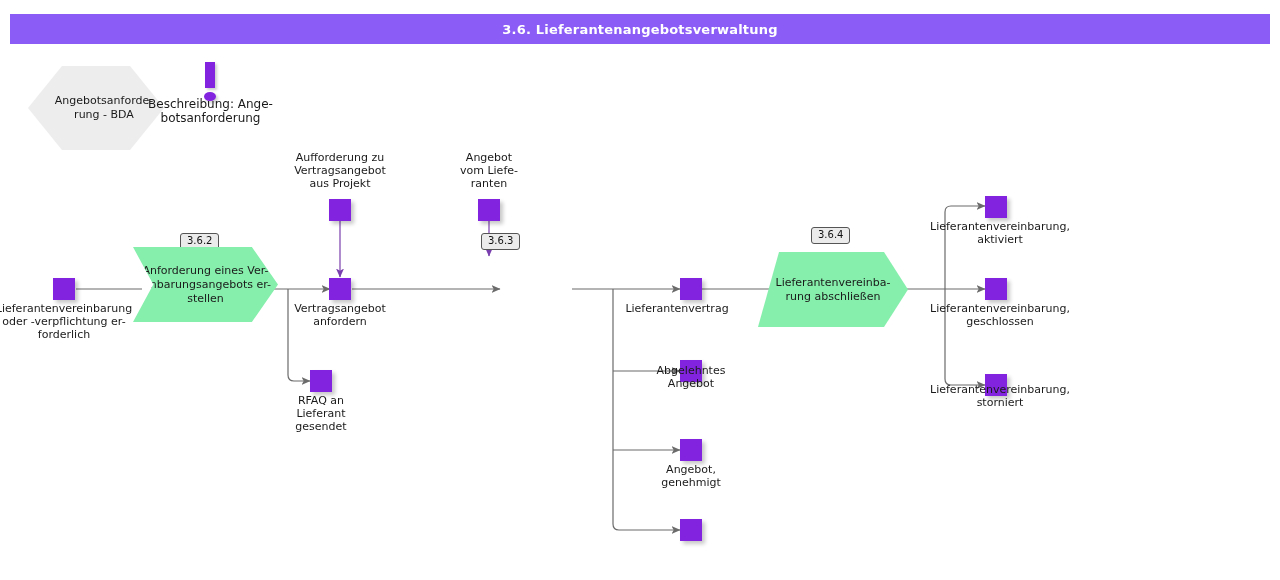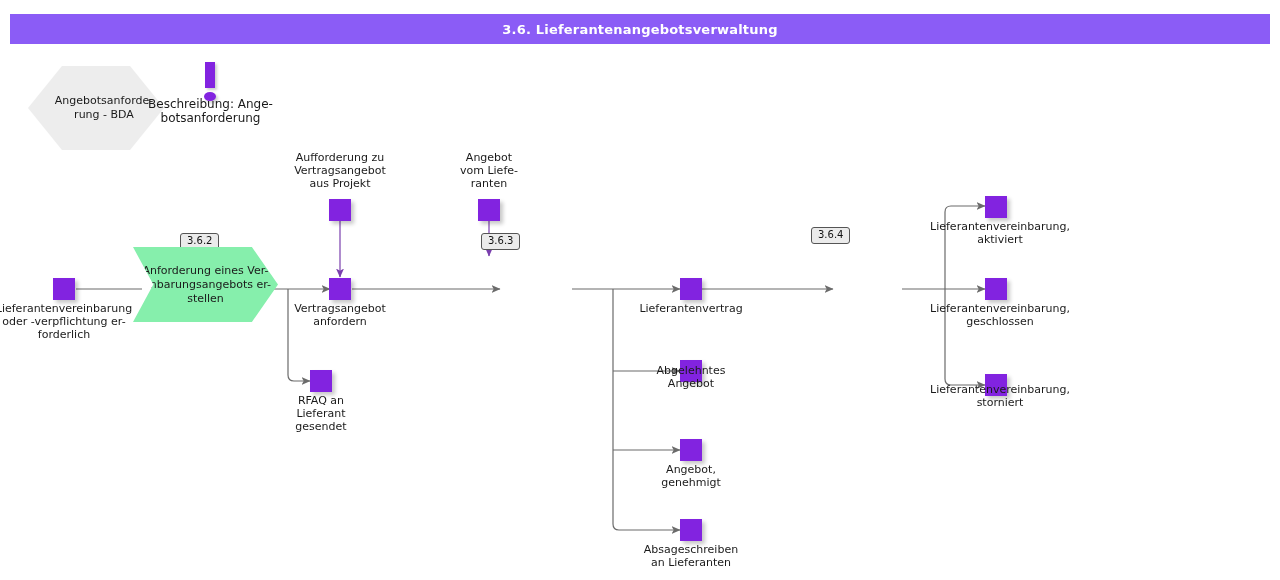--- a/index.html
+++ b/index.html
@@ -218,20 +218,24 @@
   <div class="badge" style="left:180px; top:233px;">3.6.2</div>
   <div class="fn chevron" style="left:133px; top:247px; width:145px; height:75px;">
     <span>Anforderung eines Ver-
 einbarungsangebots er-
 stellen</span>
   </div>
 
   <div class="badge" style="left:481px; top:233px;">3.6.3</div>
 
   <div class="badge" style="left:811px; top:227px;">3.6.4</div>
+  <div class="fn para" style="left:758px; top:252px; width:150px; height:75px;">
+    <span>Lieferantenvereinba-
+rung abschließen</span>
+  </div>
 
   <div class="evt" style="left:53px; top:278px;"></div>
   <div class="evt-label" style="left:-18px; top:302px; width:164px;">Lieferantenvereinbarung
 oder -verpflichtung er-
 forderlich</div>
 
   <div class="evt" style="left:329px; top:199px;"></div>
   <div class="evt-label" style="left:279px; top:151px; width:122px;">Aufforderung zu
 Vertragsangebot
 aus Projekt</div>
@@ -244,33 +248,31 @@
   <div class="evt" style="left:329px; top:278px;"></div>
   <div class="evt-label" style="left:281px; top:302px; width:118px;">Vertragsangebot
 anfordern</div>
 
   <div class="evt" style="left:310px; top:370px;"></div>
   <div class="evt-label" style="left:277px; top:394px; width:88px;">RFAQ an
 Lieferant
 gesendet</div>
 
   <div class="evt" style="left:680px; top:278px;"></div>
-  <div class="evt-label" style="left:623px; top:302px; width:136px;">Lieferantenvertrag</div>
+  <div class="evt-label" style="left:609px; top:302px; width:136px;">Lieferantenvertrag</div>
 
   <div class="evt" style="left:680px; top:360px;"></div>
   <div class="evt-label" style="left:636px; top:364px; width:110px;">Abgelehntes
 Angebot</div>
 
   <div class="evt" style="left:680px; top:439px;"></div>
   <div class="evt-label" style="left:636px; top:463px; width:110px;">Angebot,
 genehmigt</div>
 
   <div class="evt" style="left:680px; top:519px;"></div>
-  <div class="evt-label" style="left:622px; top:543px; width:138px;">Absageschreiben
-an Lieferanten</div>
 
   <div class="evt" style="left:985px; top:196px;"></div>
   <div class="evt-label" style="left:920px; top:220px; width:160px;">Lieferantenvereinbarung,
 aktiviert</div>
 
   <div class="evt" style="left:985px; top:278px;"></div>
   <div class="evt-label" style="left:920px; top:302px; width:160px;">Lieferantenvereinbarung,
 geschlossen</div>
 
   <div class="evt" style="left:985px; top:374px;"></div>

